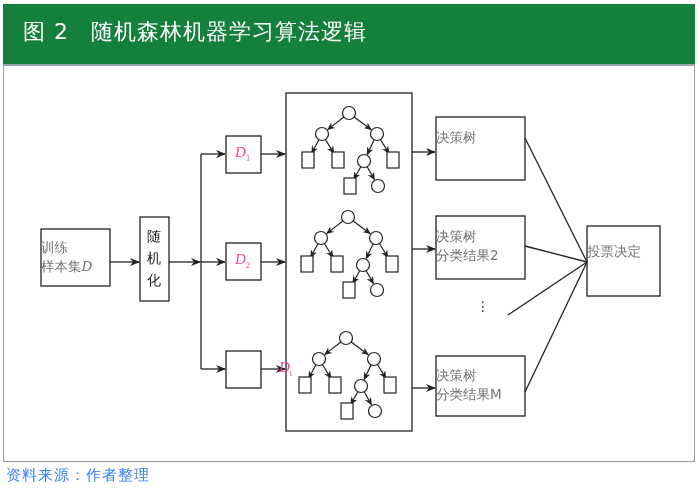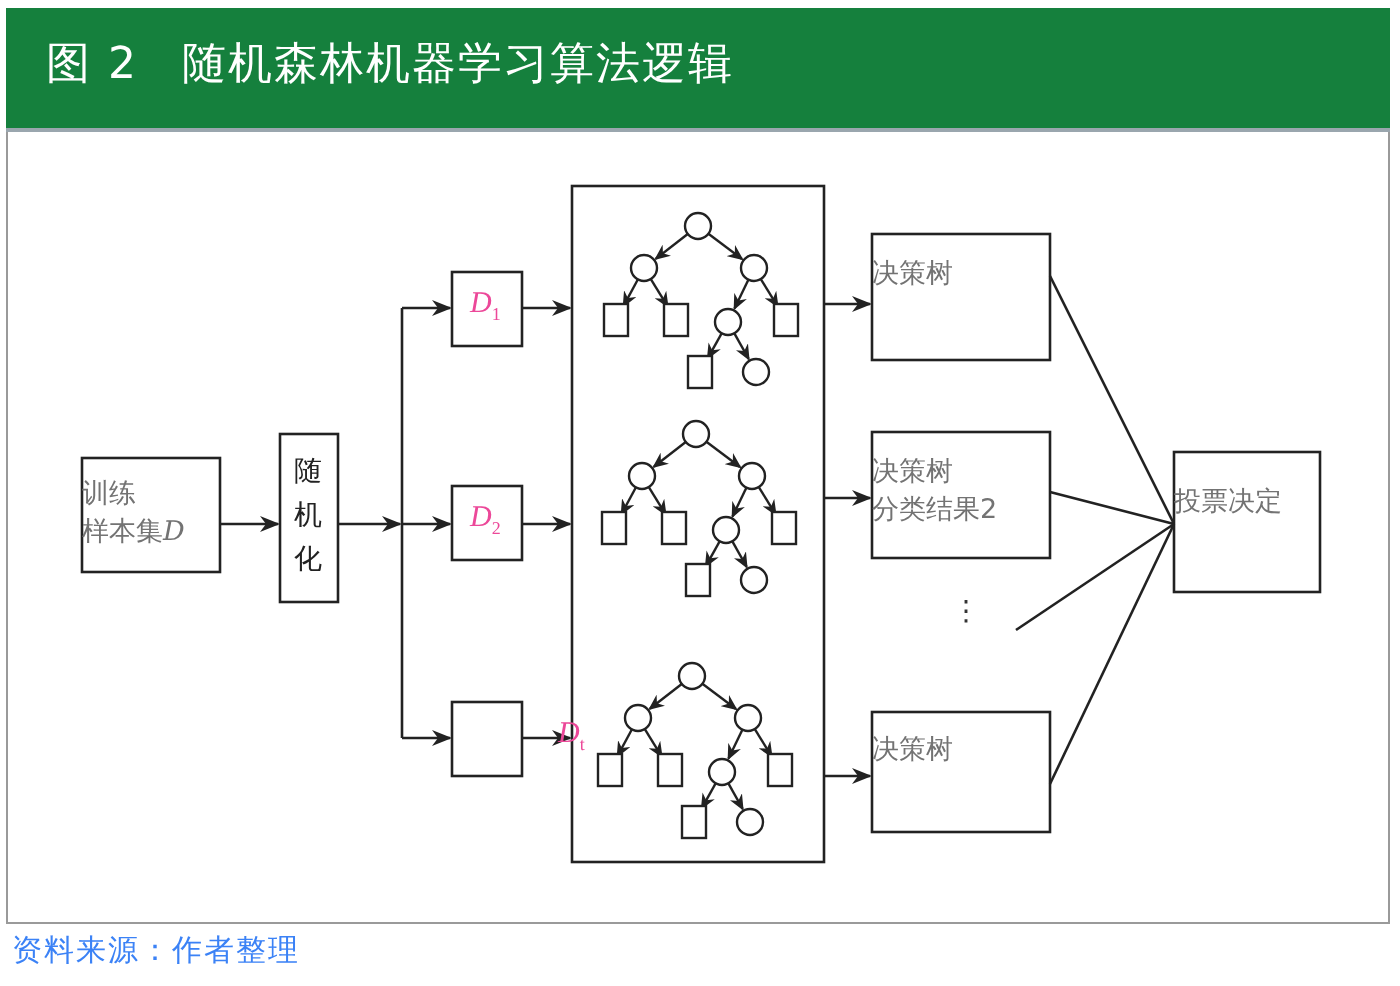--- a/index.html
+++ b/index.html
@@ -152,20 +152,21 @@
 
 <div class="box-text" style="left:436px; top:128px; width:89px;">
   <div>决策树</div>
 </div>
 <div class="box-text" style="left:436px; top:227px; width:89px;">
   <div>决策树</div>
   <div>分类结果2</div>
 </div>
 <div class="box-text" style="left:436px; top:366px; width:89px;">
   <div>决策树</div>
+  <div>分类结果M</div>
 </div>
 
 <div class="ellipsis">⋮</div>
 
 <div class="box-text" style="left:587px; top:242px; width:73px;">
   <div>投票决定</div>
 </div>
 
 <div class="caption">资料来源：作者整理</div>
 

